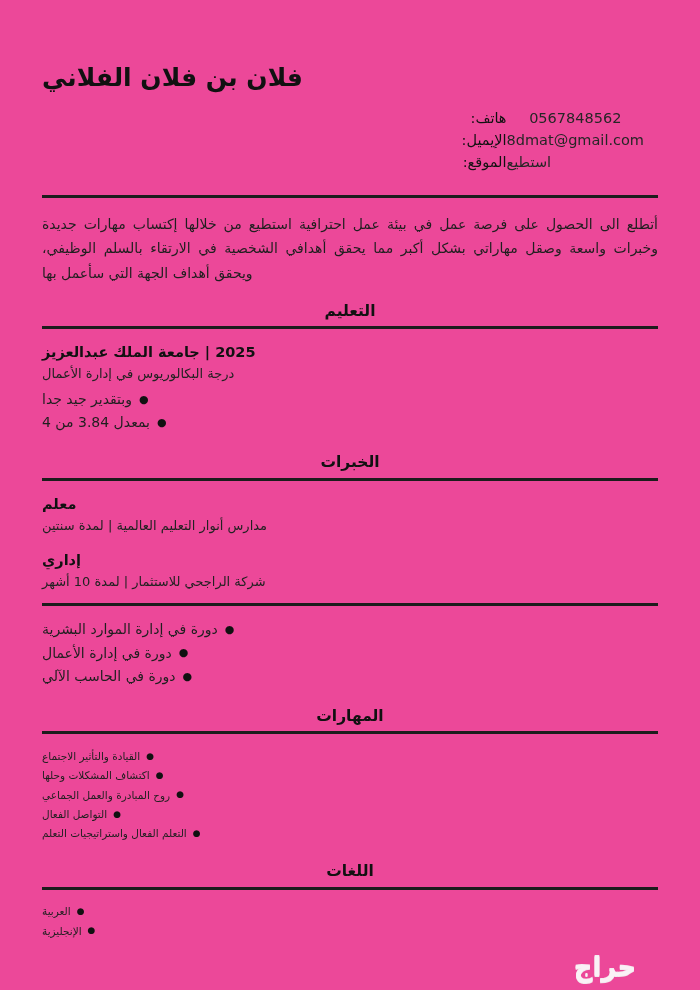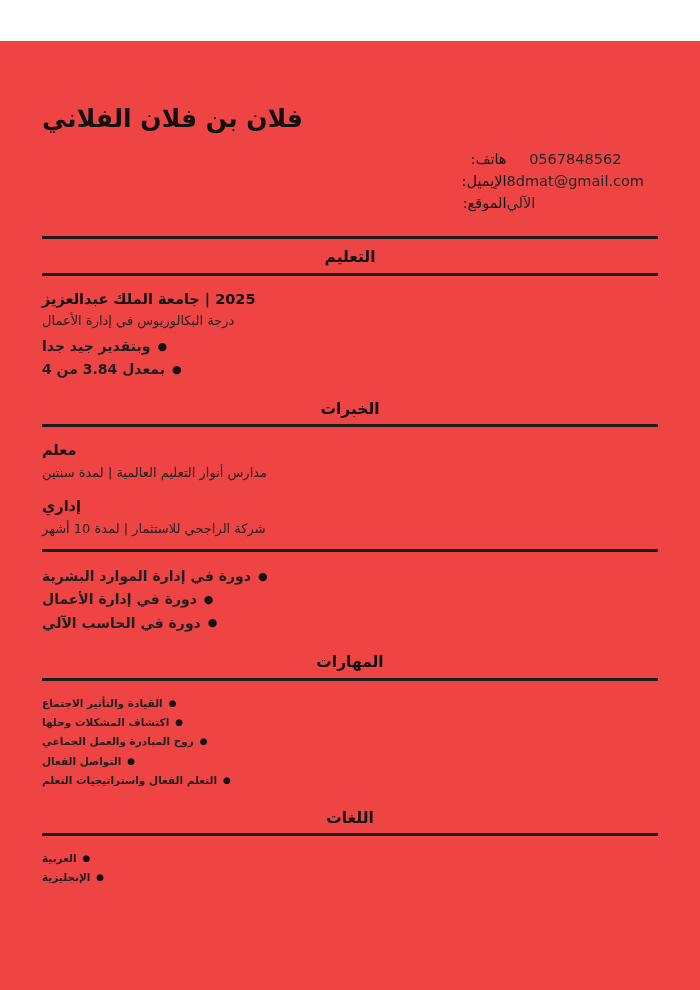--- a/index.html
+++ b/index.html
@@ -14,23 +14,22 @@
     position: relative;
     overflow: hidden;
     font-family: "DejaVu Sans", "Liberation Sans", sans-serif;
     color: #1a1a1a;
     direction: rtl;
   }
 
   .page {
     position: absolute;
     inset: 0;
-    background: #ef4444;
-    padding: 0;
-    margin-top: 41px;
+    background: #ec4899;
+    padding: 0;
   }
 
   .content {
     position: absolute;
     left: 42px;
     right: 42px;
     top: 0;
     bottom: 0;
   }
 
@@ -154,21 +153,20 @@
     display: inline-block;
     font-size: 11px;
     line-height: 1;
     vertical-align: middle;
     margin-left: 7px;
     color: #111;
   }
   ul.bullets li .bullet-text {
     display: inline-block;
     vertical-align: middle;
-    font-weight: bold;
   }
 
   ul.bullets.small li { font-size: 10.5px; line-height: 1.78; }
   ul.bullets.small li .bullet-dot { font-size: 9px; margin-left: 6px; }
 
   .edu-gap { height: 2px; }
 
   
   .watermark {
     position: absolute;
@@ -201,31 +199,32 @@
         <tbody>
           <tr class="contact-row">
             <td class="contact-value">0567848562</td>
             <td class="contact-label">هاتف:</td>
           </tr>
           <tr class="contact-row">
             <td class="contact-value">8dmat@gmail.com</td>
             <td class="contact-label">الإيميل:</td>
           </tr>
           <tr class="contact-row">
-            <td class="contact-value rtl-val">الآلي</td>
+            <td class="contact-value rtl-val">استطيع</td>
             <td class="contact-label">الموقع:</td>
           </tr>
         </tbody>
       </table>
     </div>
 
     <div class="top-rule-wrap">
       <div class="rule"></div>
     </div>
 
+    <p class="summary">أتطلع الى الحصول على فرصة عمل في بيئة عمل احترافية استطيع من خلالها إكتساب مهارات جديدة وخبرات واسعة وصقل مهاراتي بشكل أكبر مما يحقق أهدافي الشخصية في الارتقاء بالسلم الوظيفي، ويحقق أهداف الجهة التي سأعمل بها</p>
 
     <div class="section">
       <div class="section-title">التعليم</div>
       <div class="rule"></div>
       <div class="section-body">
 
         <div class="entry">
           <div class="entry-title">2025 | جامعة الملك عبدالعزيز</div>
           <div class="entry-sub">درجة البكالوريوس في إدارة الأعمال</div>
           <div class="edu-gap"></div>

